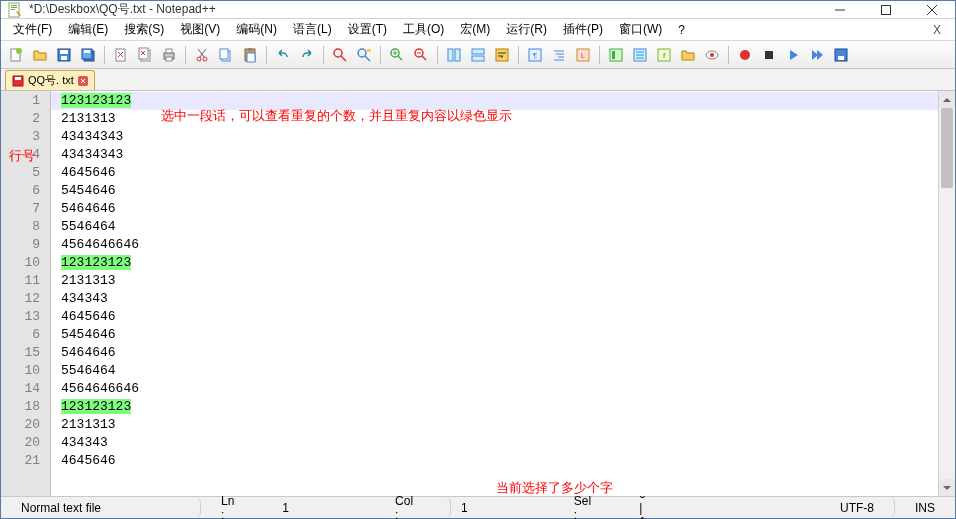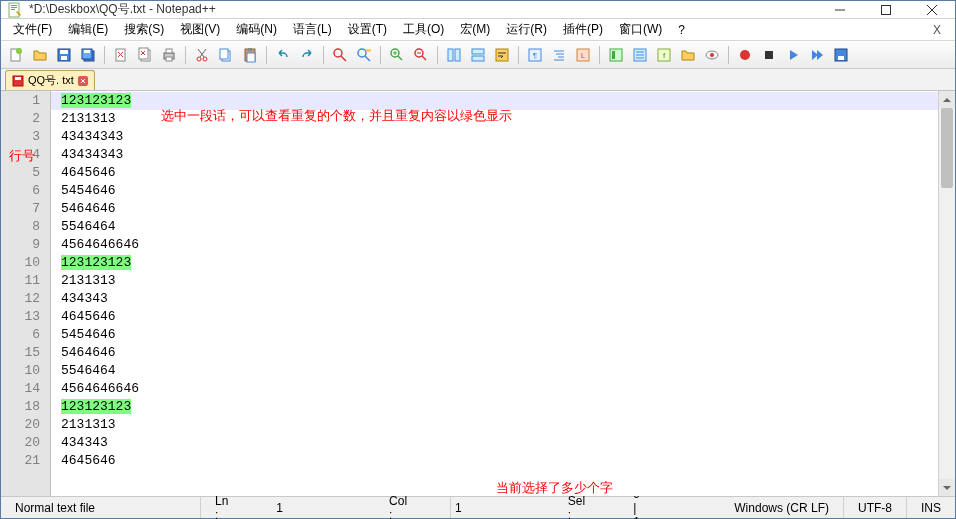--- a/index.html
+++ b/index.html
@@ -27,21 +27,21 @@
 .gutter .ln { height: 18px; line-height: 18px; padding-right: 10px; }
 .code { flex: 1; font-family: Consolas, "Courier New", monospace; font-size: 13px; padding-top: 1px; position: relative; }
 .codeline { height: 18px; line-height: 18px; padding-left: 10px; white-space: pre; }
 .codeline.current { background: #e8e8ff; }
 .hl-green { background: #7fff7f; }
 .annot { position: absolute; color: #ff0000; font-size: 13px; font-family: Liberation Sans, sans-serif; }
 .vscroll { width: 17px; background: #f0f0f0; border-left: 1px solid #d0d0d0; position: relative; }
 .vscroll .arrow { height: 17px; background: #e8e8e8; display: flex; align-items: center; justify-content: center; cursor: default; }
 .vscroll .thumb { position: absolute; top: 17px; left: 2px; right: 2px; height: 80px; background: #c0c0c0; border-radius: 2px; }
 .statusbar { height: 22px; background: #f0f0f0; border-top: 1px solid #c8c8c8; display: flex; align-items: center; font-size: 12px; }
-.statusbar .cell { padding: 0 14px; border-right: 1px solid #d0d0d0; height: 100%; display: flex; align-items: center; }
+.statusbar .cell { padding: 0 20px; border-right: 1px solid #d0d0d0; height: 100%; display: flex; align-items: center; border-radius: 6px; }
 .statusbar .cell.first { width: 200px; }
 .statusbar .cell.info { width: 220px; }
 .statusbar .cell.pos { width: 250px; gap: 48px; }
 .statusbar .spacer { flex: 1; }
 </style>
 </head>
 <body>
 
 <div class="window">
 
@@ -390,18 +390,17 @@
   </div>
 
   <div class="statusbar">
     <div class="cell first">Normal text file</div>
     <div class="cell pos">
       <span>Ln : </span><span>1</span>&nbsp;&nbsp;&nbsp;
       <span>Col : </span><span>1</span>&nbsp;&nbsp;&nbsp;
       <span>Sel : </span><span>9 | 1</span>
     </div>
     <div class="spacer"></div>
-    <div class="cell">Windows (CR LF)</div>
     <div class="cell">UTF-8</div>
     <div class="cell" style="border-right:none;">INS</div>
   </div>
 
 </div>
 
 </body></html>

